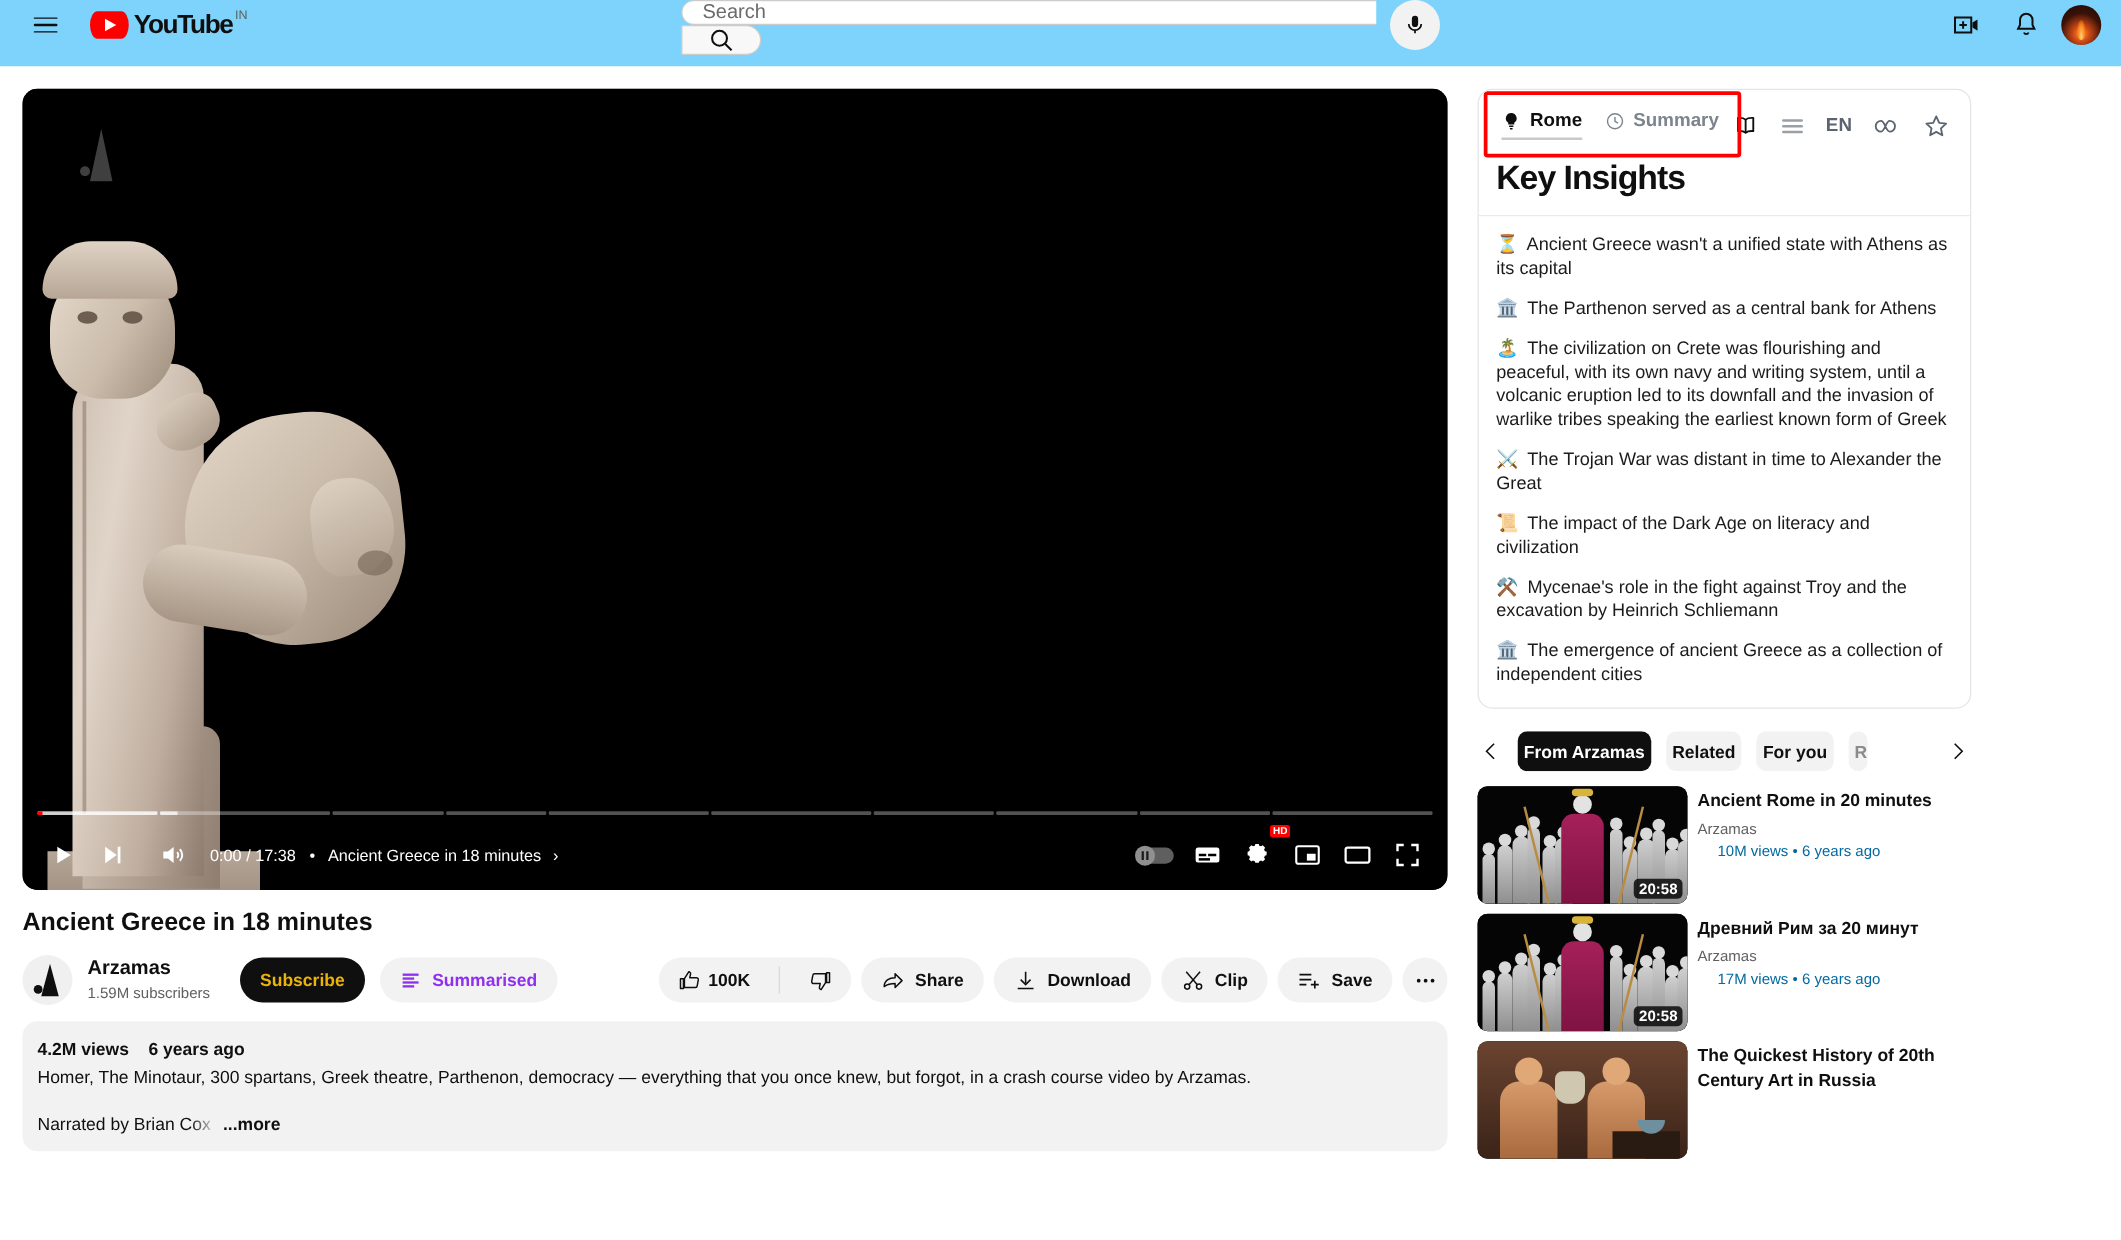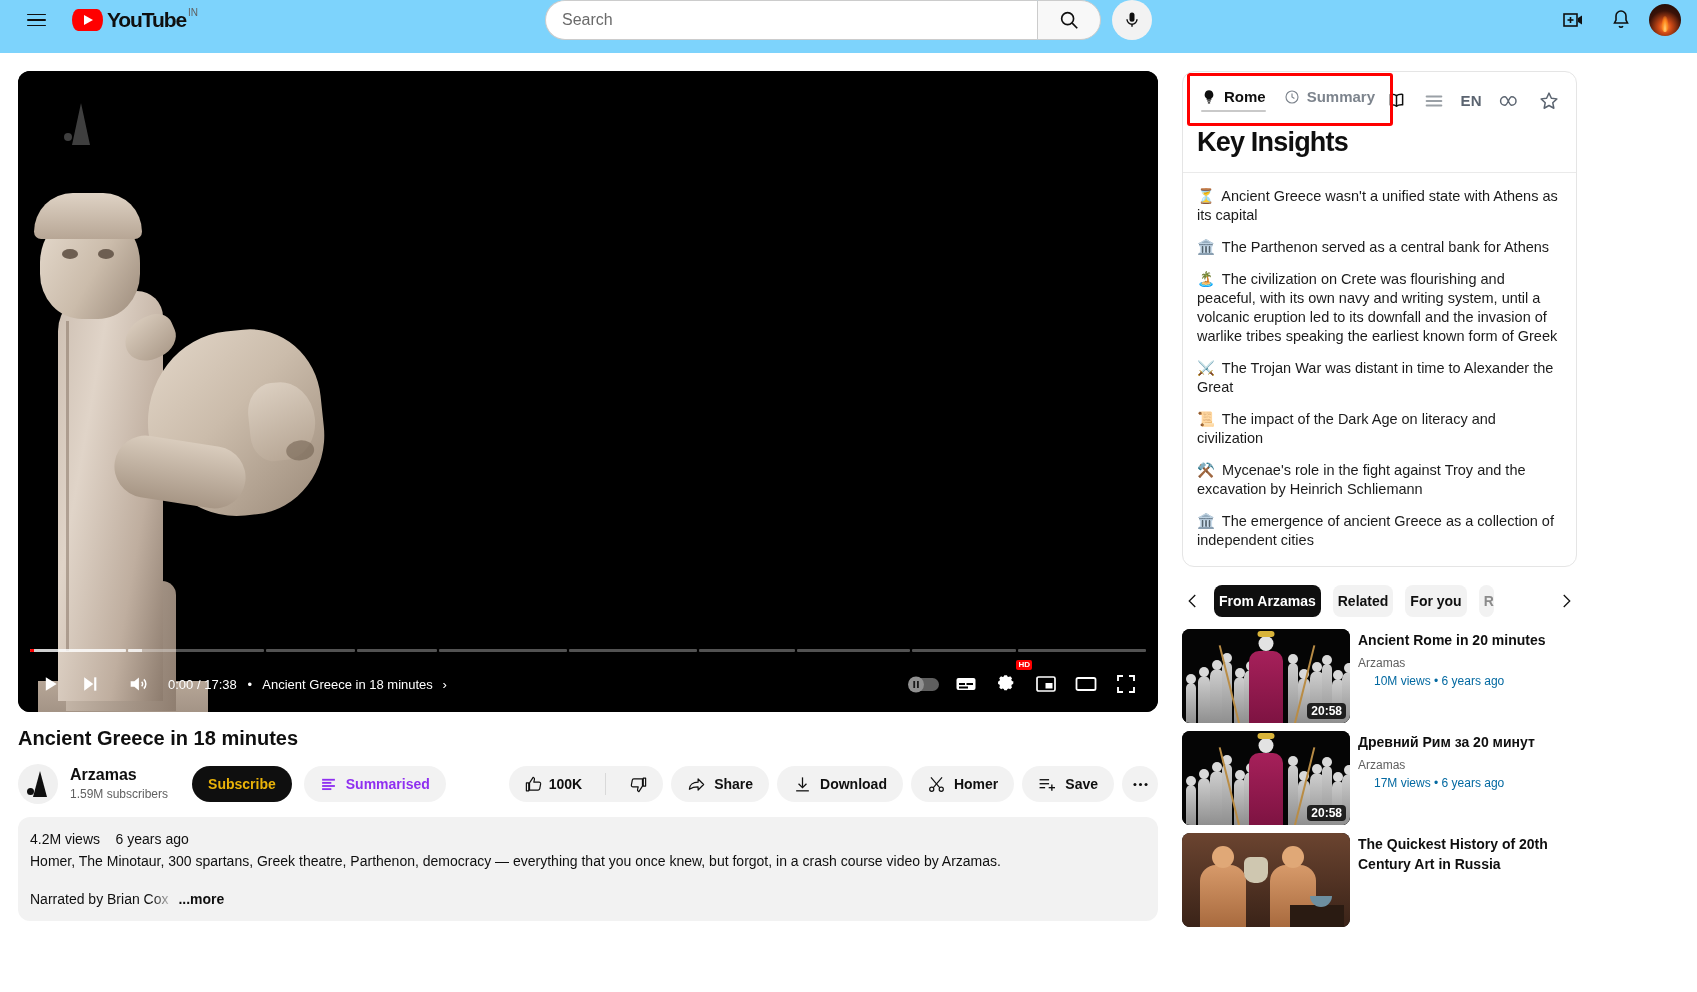--- a/index.html
+++ b/index.html
@@ -35,21 +35,21 @@
   }
   .yt-play i {
     width: 0; height: 0; border-left: 9px solid #fff;
     border-top: 5.5px solid transparent; border-bottom: 5.5px solid transparent;
     margin-left: 2px;
   }
   .yt-word { font-size: 21px; font-weight: bold; letter-spacing: -1.1px; margin-left: 4px; line-height: 21px; }
   .yt-cc { font-size: 10px; color: #606060; margin-left: 2px; margin-top: -2px; }
 
   .mh-center { flex: 1; display: flex; align-items: center; justify-content: center; gap: 11px; }
-  .search-wrap { display: flex; width: 556px; height: 40px; }
+  .search-wrap { display: flex; width: 556px; height: 40px; flex-direction: column; }
   .search-box {
     flex: 1; border: 1px solid #ccc; border-right: none;
     border-radius: 40px 0 0 40px; padding: 0 16px;
     display: flex; align-items: center; background: #fff;
   }
   .search-box input {
     border: none; outline: none; width: 100%; font-size: 16px;
     font-family: "Liberation Sans", sans-serif; background: transparent; color:#0f0f0f;
   }
   .search-box input::placeholder { color: #6a6a6a; }
@@ -195,21 +195,21 @@
   }
   .pill.split { padding: 0; }
   .pill.split .seg { display:flex; align-items:center; gap:6px; padding: 0 15px; height: 36px; }
   .pill.split .divider { width:1px; height:22px; background:#d9d9d9; }
   .pill.round { width:36px; padding:0; justify-content:center; }
 
   .desc {
     margin-top: 13px; background:#f2f2f2; border-radius:12px; padding: 12px;
     font-size: 14px; line-height: 20px;
   }
-  .desc-stats { font-weight: normal; }
+  .desc-stats { font-weight: bold; }
   .desc-body { margin-top: 2px; }
   .desc-tail { margin-top: 18px; position: relative; }
   .desc-more { font-weight: bold; margin-left: 6px; cursor: pointer; }
   .fade-txt {
     background: linear-gradient(90deg,#0f0f0f 0%, #0f0f0f 88%, rgba(15,15,15,.25) 100%);
     -webkit-background-clip: text; background-clip: text; color: transparent;
   }
 
   
   .insight-card {
@@ -537,21 +537,21 @@
 
         <button class="pill">
           <svg width="19" height="19" viewBox="0 0 24 24">
             <g stroke="#0f0f0f" stroke-width="1.5" fill="none">
               <circle cx="6" cy="18" r="2.6"></circle>
                 <circle cx="18" cy="18" r="2.6"></circle>
               <line x1="8" y1="16" x2="19" y2="3"></line>
                 <line x1="16" y1="16" x2="5" y2="3"></line>
             </g>
           </svg>
-          <span>Homer</span>
+          <span>Clip</span>
         </button>
 
         <button class="pill">
           <svg width="19" height="19" viewBox="0 0 24 24">
             <g stroke="#0f0f0f" stroke-width="1.7">
               <line x1="2" y1="6" x2="14" y2="6"></line>
                 <line x1="2" y1="11" x2="14" y2="11"></line>
                 <line x1="2" y1="16" x2="9" y2="16"></line>
               <line x1="17.5" y1="12" x2="17.5" y2="20"></line>
                 <line x1="13.5" y1="16" x2="21.5" y2="16"></line>

